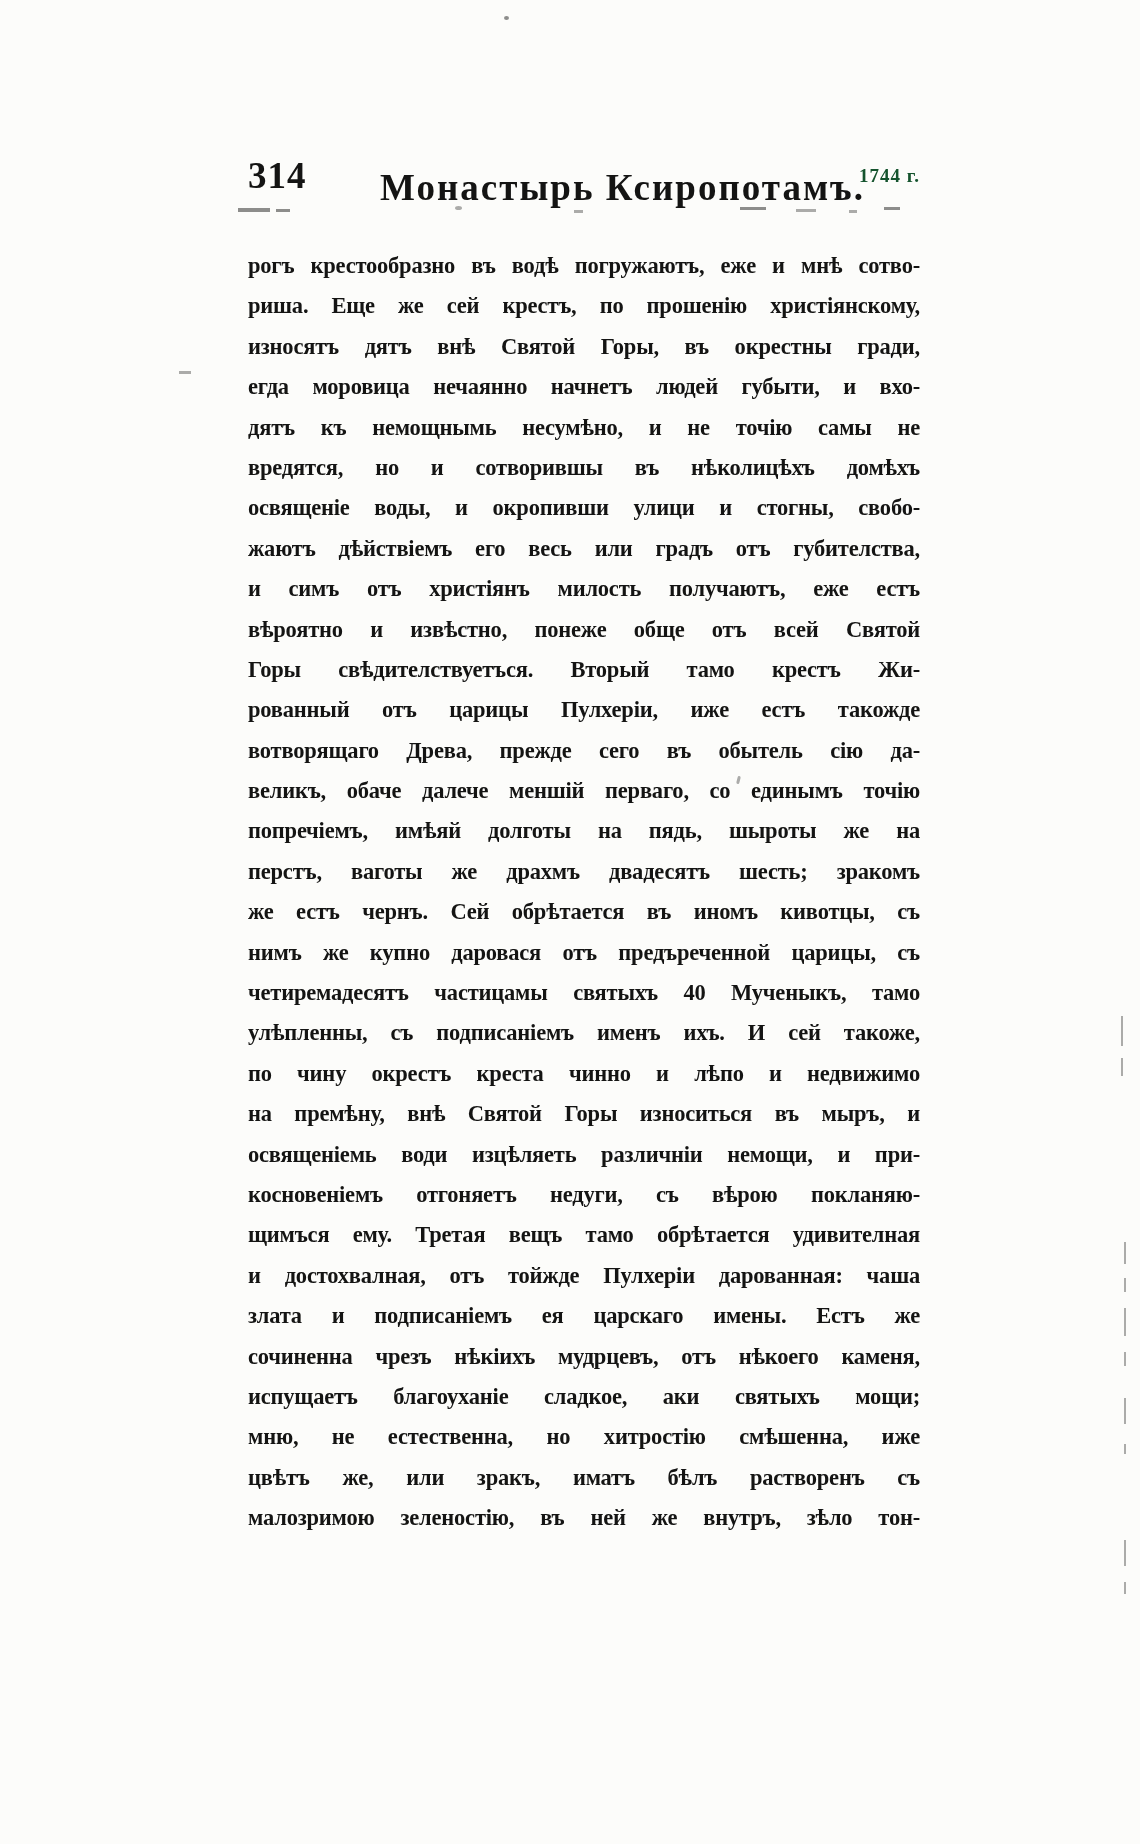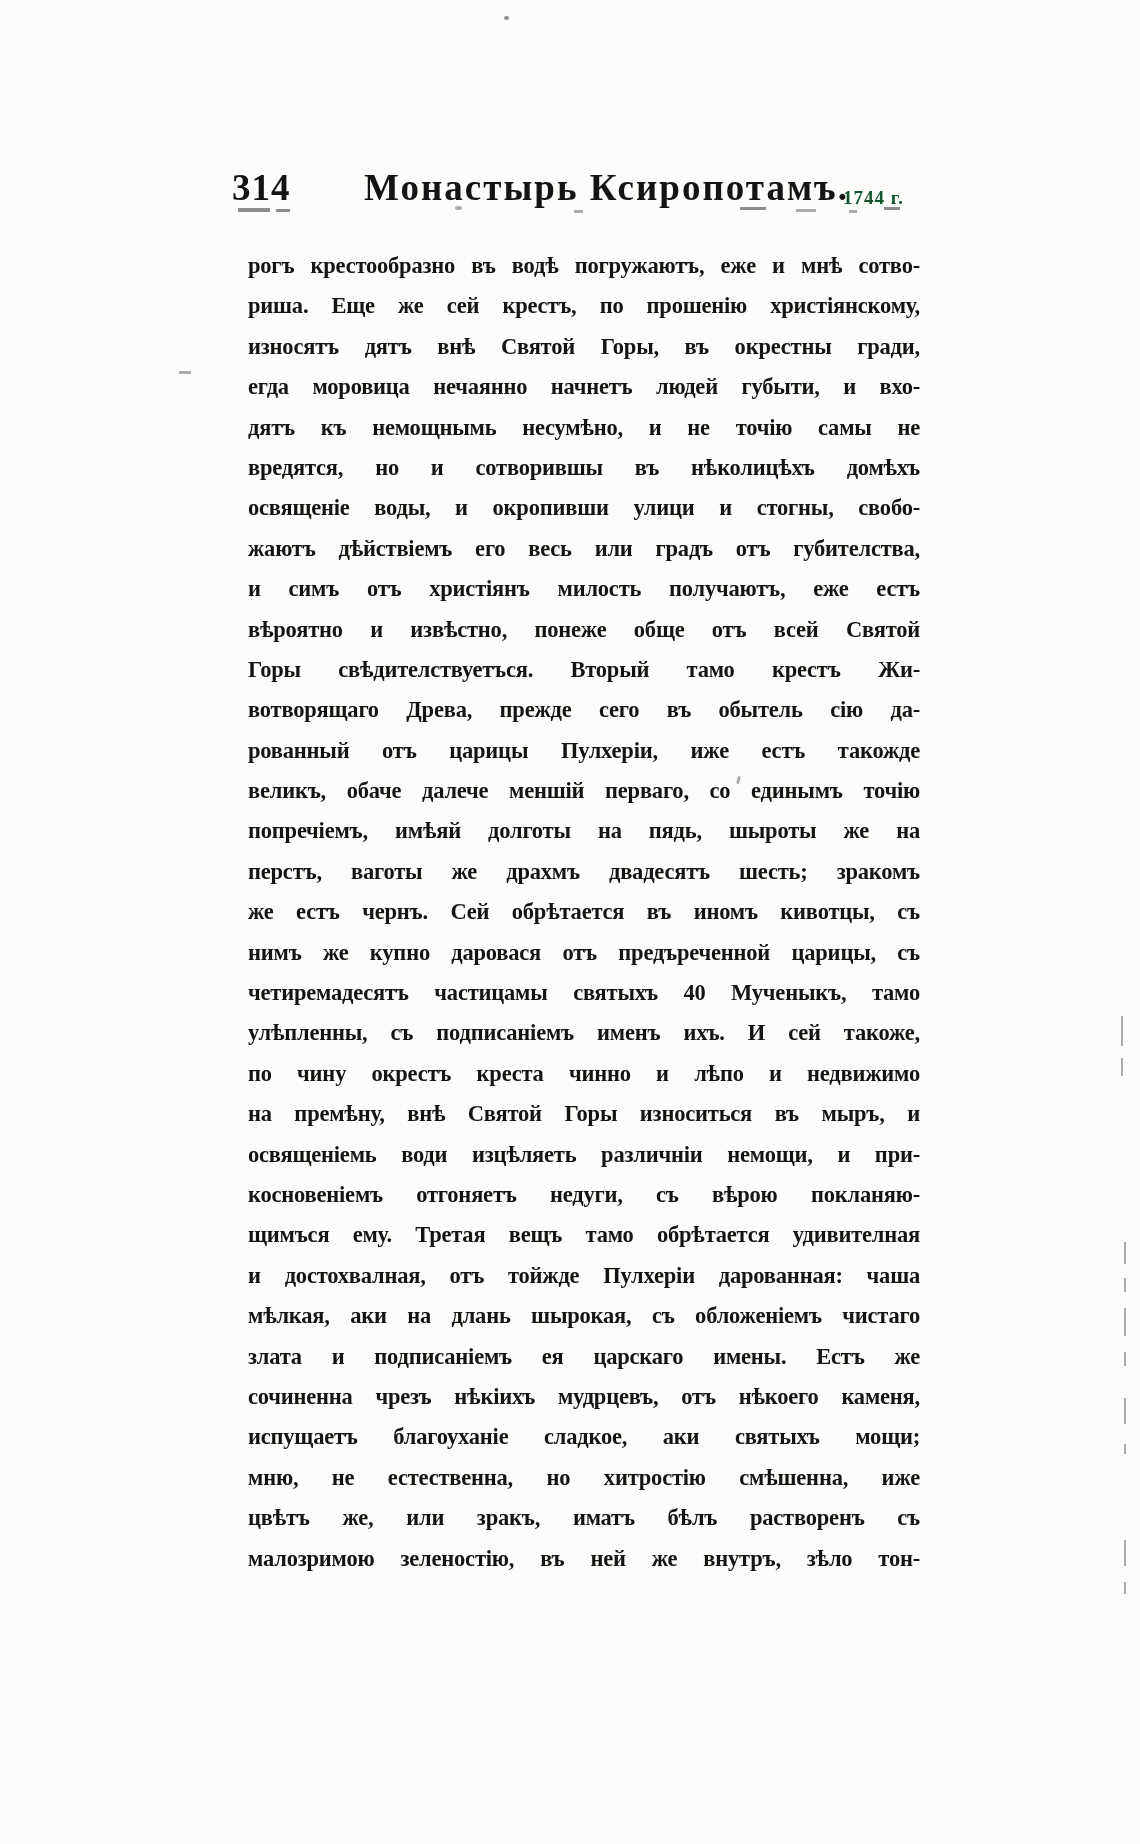--- a/index.html
+++ b/index.html
@@ -13,25 +13,25 @@
     height: 1844px;
     margin: 0 auto;
     background: #fcfcfa;
     overflow: hidden;
     font-family: "Liberation Serif", "DejaVu Serif", serif;
     color: #141413;
   }
   
   .running-head {
     position: absolute;
-    left: 232px;
+    left: 248px;
     top: 142px;
     width: 672px;
     display: flex;
-    align-items: flex-end;
+    align-items: center;
     font-weight: 700;
   }
   .page-number {
     font-size: 37px;
     letter-spacing: 1px;
     width: 118px;
     flex: 0 0 auto;
   }
   .head-title {
     flex: 1 1 auto;
@@ -116,36 +116,35 @@
     <div class="line">риша. Еще же сей крестъ, по прошенію христіянскому,</div>
     <div class="line">износятъ дятъ внѣ Святой Горы, въ окрестны гради,</div>
     <div class="line">егда моровица нечаянно начнетъ людей губыти, и вхо-</div>
     <div class="line">дятъ къ немощнымь несумѣно, и не точію самы не</div>
     <div class="line">вредятся, но и сотворившы въ нѣколицѣхъ домѣхъ</div>
     <div class="line">освященіе воды, и окропивши улици и стогны, свобо-</div>
     <div class="line">жаютъ дѣйствіемъ его весь или градъ отъ губителства,</div>
     <div class="line">и симъ отъ христіянъ милость получаютъ, еже естъ</div>
     <div class="line">вѣроятно и извѣстно, понеже обще отъ всей Святой</div>
     <div class="line">Горы свѣдителствуетъся. Вторый тамо крестъ Жи-</div>
+    <div class="line">рованный отъ царицы Пулхеріи, иже естъ такожде</div>
     <div class="line">вотворящаго Древа, прежде сего въ обытель сію да-</div>
-    <div class="line">рованный отъ царицы Пулхеріи, иже естъ такожде</div>
     <div class="line">великъ, обаче далече меншій перваго, со единымъ точію</div>
     <div class="line">попречіемъ, имѣяй долготы на пядь, шыроты же на</div>
     <div class="line">перстъ, ваготы же драхмъ двадесятъ шесть; зракомъ</div>
     <div class="line">же естъ чернъ. Сей обрѣтается въ иномъ кивотцы, съ</div>
     <div class="line">нимъ же купно даровася отъ предъреченной царицы, съ</div>
     <div class="line">четиремадесятъ частицамы святыхъ 40 Мученыкъ, тамо</div>
     <div class="line">улѣпленны, съ подписаніемъ именъ ихъ. И сей такоже,</div>
     <div class="line">по чину окрестъ креста чинно и лѣпо и недвижимо</div>
     <div class="line">на премѣну, внѣ Святой Горы износиться въ мыръ, и</div>
     <div class="line">освященіемь води изцѣляеть различніи немощи, и при-</div>
     <div class="line">косновеніемъ отгоняетъ недуги, съ вѣрою покланяю-</div>
     <div class="line">щимъся ему. Третая вещъ тамо обрѣтается удивителная</div>
     <div class="line">и достохвалная, отъ тойжде Пулхеріи дарованная: чаша</div>
-    <div class="line">мѣлкая, аки на длань шырокая, съ обложеніемъ чистаго</div>
     <div class="line">злата и подписаніемъ ея царскаго имены. Естъ же</div>
     <div class="line">сочиненна чрезъ нѣкіихъ мудрцевъ, отъ нѣкоего каменя,</div>
     <div class="line">испущаетъ благоуханіе сладкое, аки святыхъ мощи;</div>
     <div class="line">мню, не естественна, но хитростію смѣшенна, иже</div>
     <div class="line">цвѣтъ же, или зракъ, иматъ бѣлъ растворенъ съ</div>
     <div class="line">малозримою зеленостію, въ ней же внутръ, зѣло тон-</div>
   </div>
 
 </div>
 

